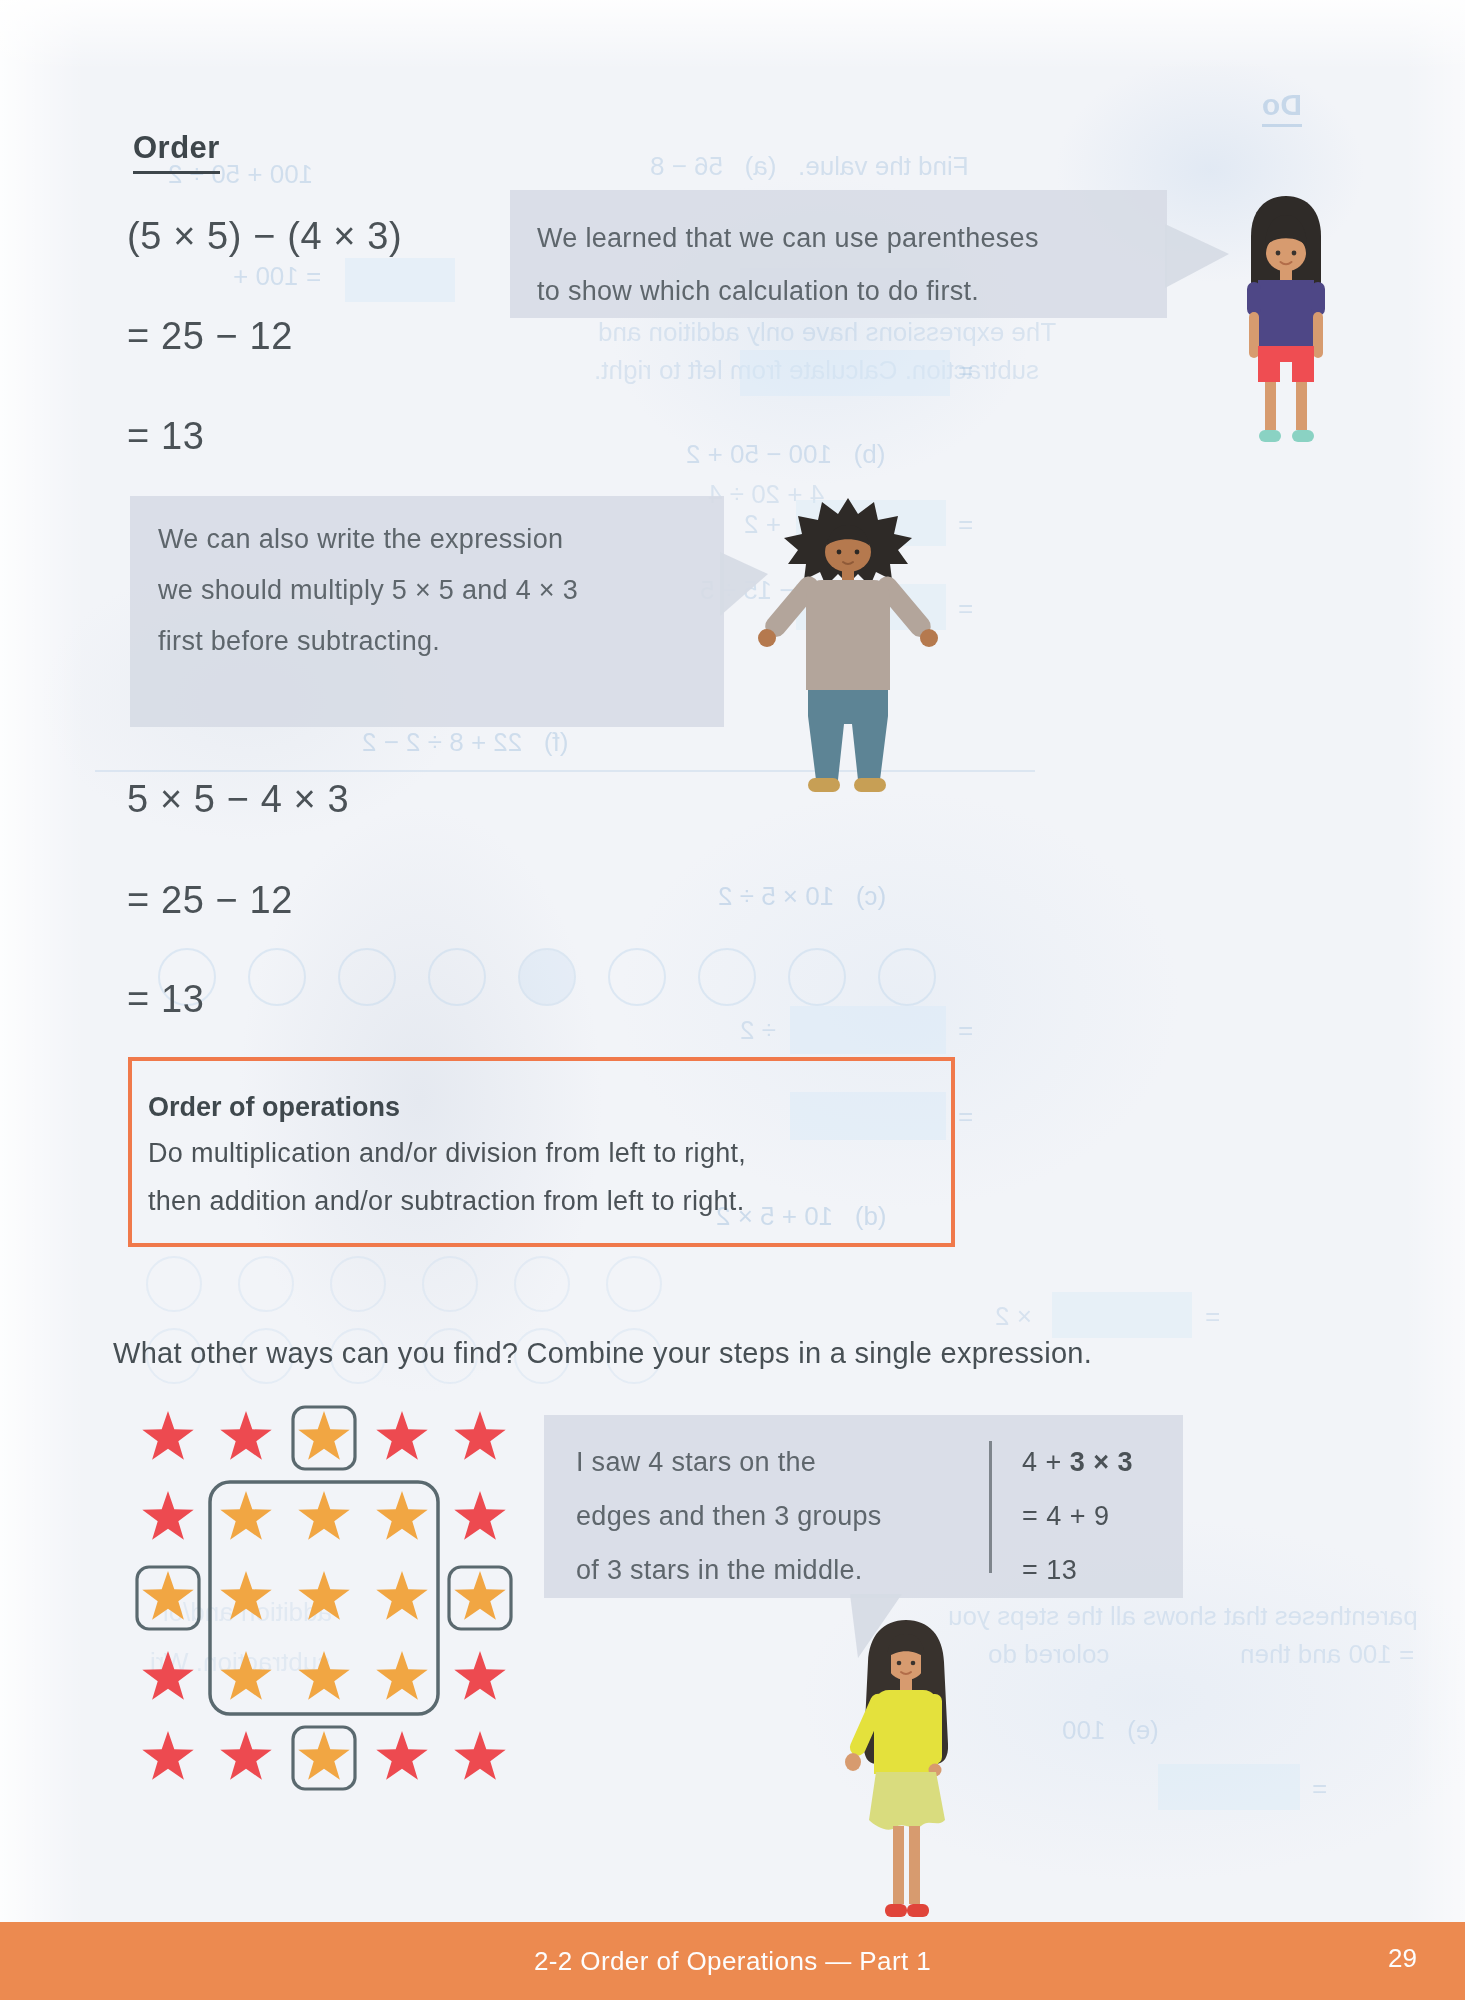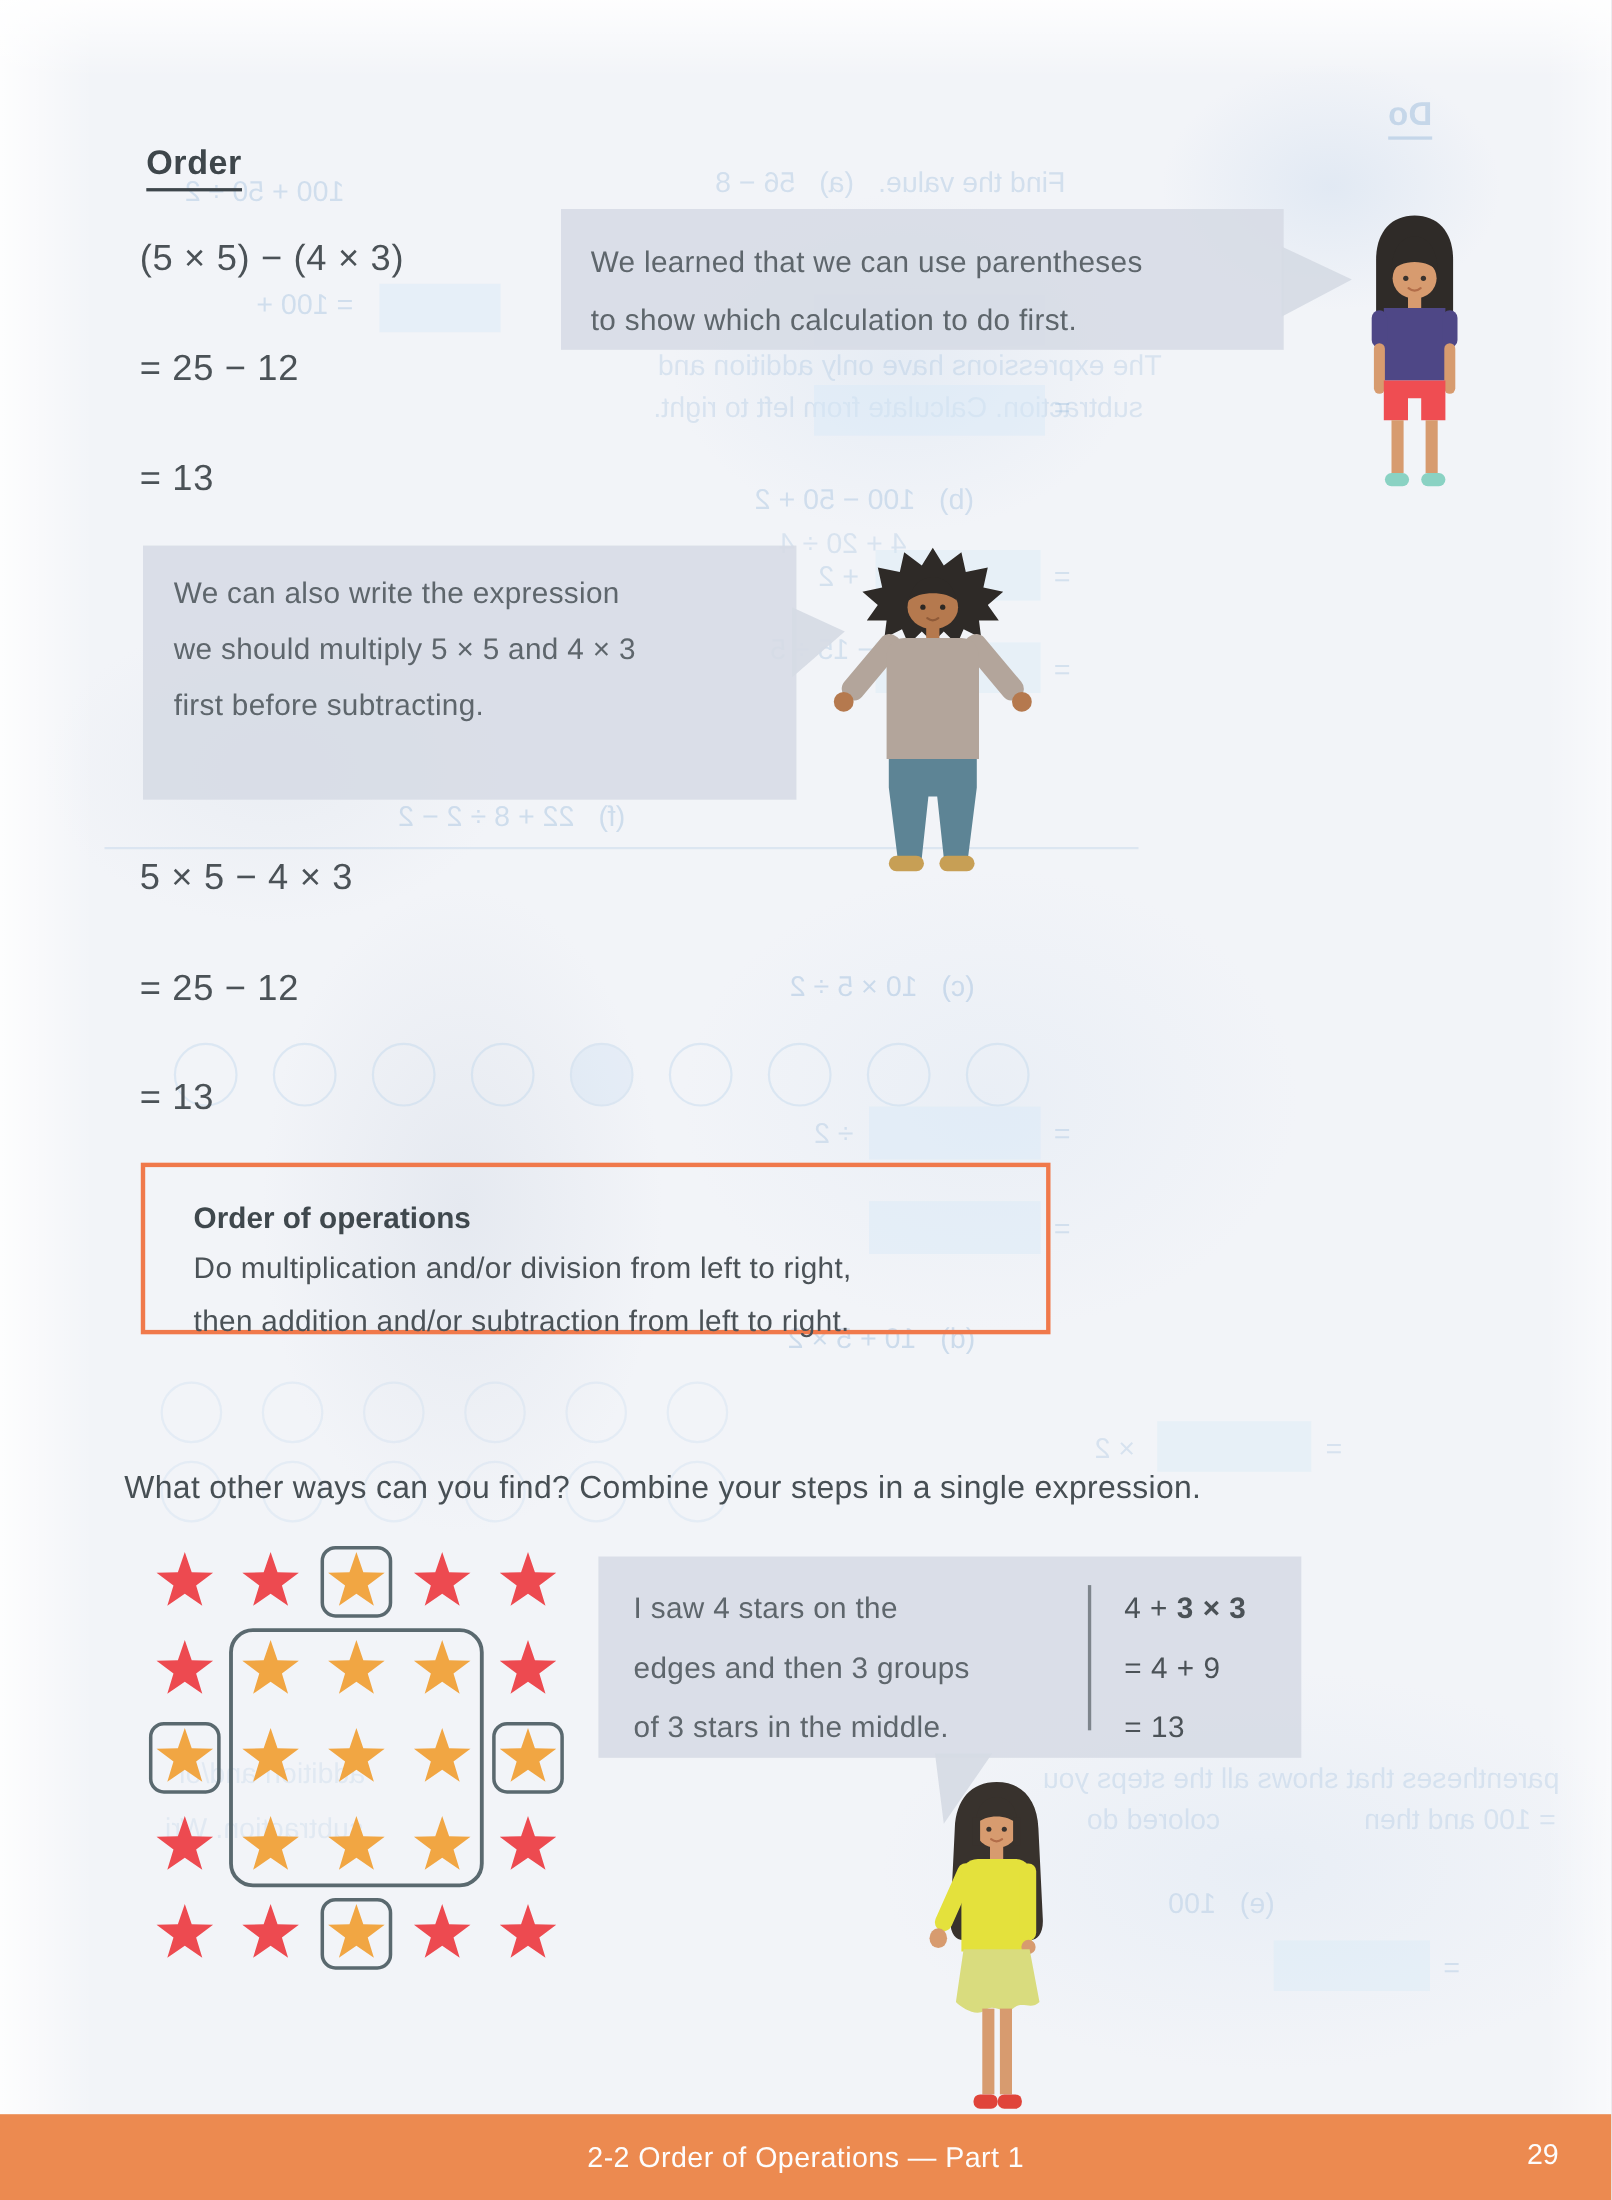--- a/index.html
+++ b/index.html
@@ -17,38 +17,38 @@
       radial-gradient(300px 200px at 250px 700px, rgba(222,228,236,0.4), transparent 70%);}
   
   .ghost-text{position:absolute;color:#9fbedd;transform:scaleX(-1);white-space:pre;line-height:1.1;}
   .ghost-box{position:absolute;background:#d9eaf7;}
   .ghost-line{position:absolute;height:2px;background:#c0d5e8;}
   .ghost-circle{position:absolute;border:2px solid #bcd4ea;border-radius:50%;}
   .ghost-band{position:absolute;}
   
   .learn-heading{position:absolute;left:133px;top:130px;font-size:31px;font-weight:700;color:#3e464b;
       border-bottom:3.5px solid #3e464b;padding-bottom:5px;letter-spacing:0.5px;}
-  .expr{position:absolute;left:127px;font-size:33px;letter-spacing:0.6px;color:#4b5257;white-space:pre;}
+  .expr{position:absolute;left:127px;font-size:38px;letter-spacing:0.6px;color:#4b5257;white-space:pre;}
   .bubble{position:absolute;background:rgba(214,219,229,0.88);}
   .bline{font-size:27px;color:#5e666c;letter-spacing:0.3px;}
   .bubble1{left:510px;top:190px;width:657px;height:128px;padding:22px 0 0 27px;box-sizing:border-box;}
   .bubble1 .bline{line-height:53px;}
   .bubble2{left:130px;top:496px;width:594px;height:231px;padding:18px 0 0 28px;box-sizing:border-box;}
   .bubble2 .bline{line-height:51px;}
   .bubble3{left:544px;top:1415px;width:639px;height:183px;padding:20px 0 0 32px;box-sizing:border-box;}
   .bubble3 .bline{line-height:54px;}
   .tail-right{position:absolute;width:0;height:0;border-top:30px solid transparent;
       border-bottom:30px solid transparent;border-left:60px solid rgba(214,219,229,0.95);}
   .tail-down{position:absolute;width:0;height:0;border-top:64px solid rgba(214,219,229,0.95);
       border-left:8px solid transparent;border-right:44px solid transparent;}
   .b3-divider{position:absolute;left:445px;top:26px;width:3px;height:132px;background:#6d767b;opacity:0.85;}
   .b3-math{position:absolute;left:478px;top:20px;}
   .b3-math .mline{font-size:27px;line-height:54px;color:#4b5257;letter-spacing:0.5px;white-space:pre;}
-  .callout{position:absolute;left:128px;top:1057px;width:827px;height:156px;box-sizing:border-box;
-      border:4px solid #f0794b;padding:24px 0 0 44px;}
+  .callout{position:absolute;left:128px;top:1057px;width:827px;height:190px;box-sizing:border-box;
+      border:4px solid #f0794b;padding:24px 0 0 16px;}
   .callout-title{font-size:27px;font-weight:700;color:#3f484d;line-height:44px;}
   .callout-line{font-size:27px;color:#4b5257;line-height:48px;letter-spacing:0.3px;}
   .question{position:absolute;left:113px;top:1337px;font-size:29px;color:#474f54;letter-spacing:0.3px;text-align:right;}
   .char{position:absolute;}
   .footer{position:absolute;left:0;top:1922px;width:1465px;height:78px;background:#ec8a50;}
   .footer-label{position:absolute;left:0;right:0;top:24px;text-align:center;font-size:26px;
       color:#fdfdfd;letter-spacing:0.4px;}
   .page-num{position:absolute;right:48px;top:21px;font-size:26px;color:#fdfdfd;}
   svg{display:block;}
 </style>

